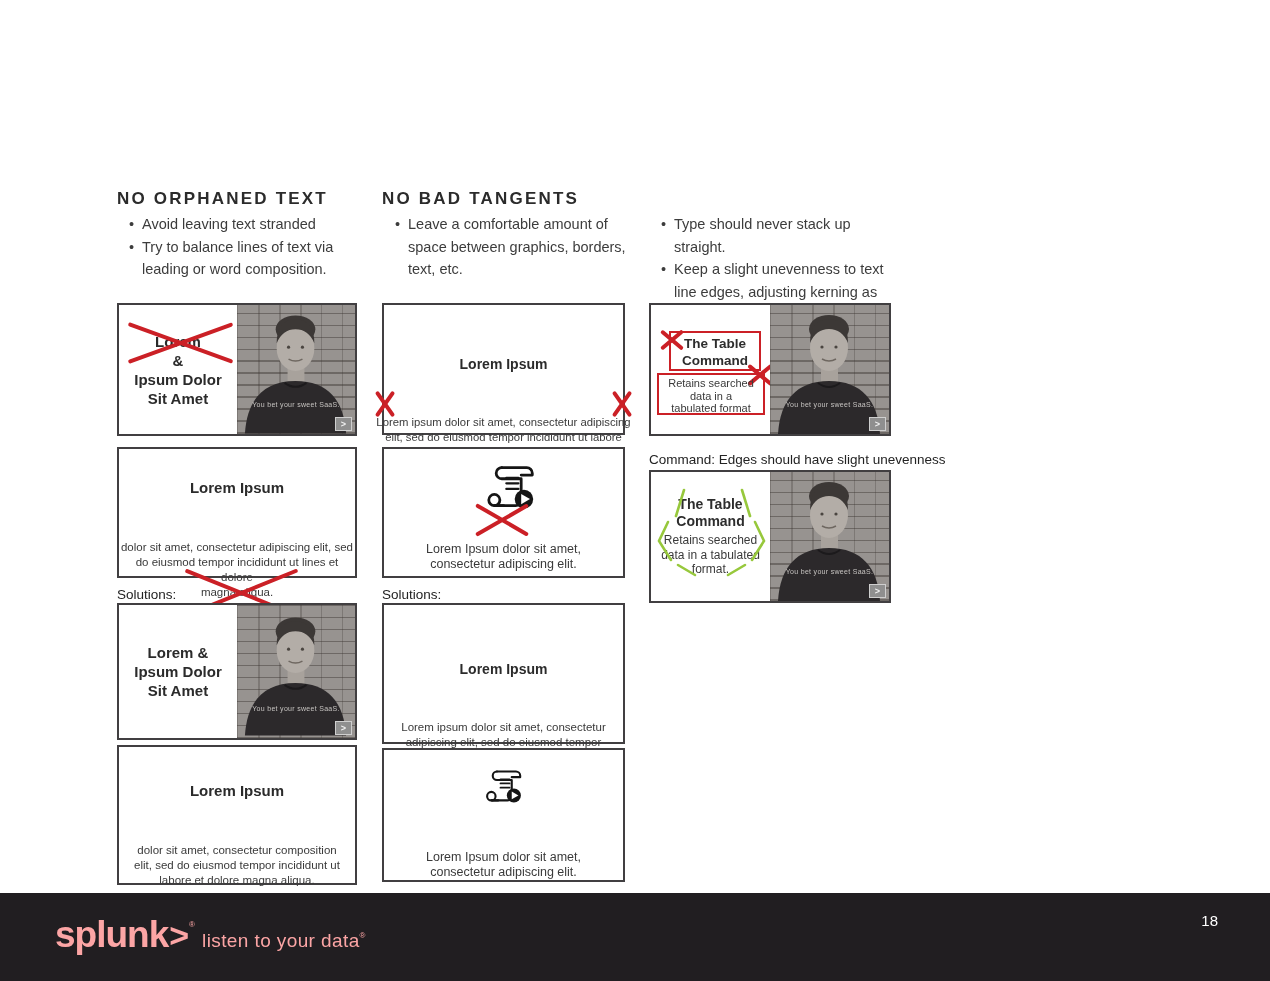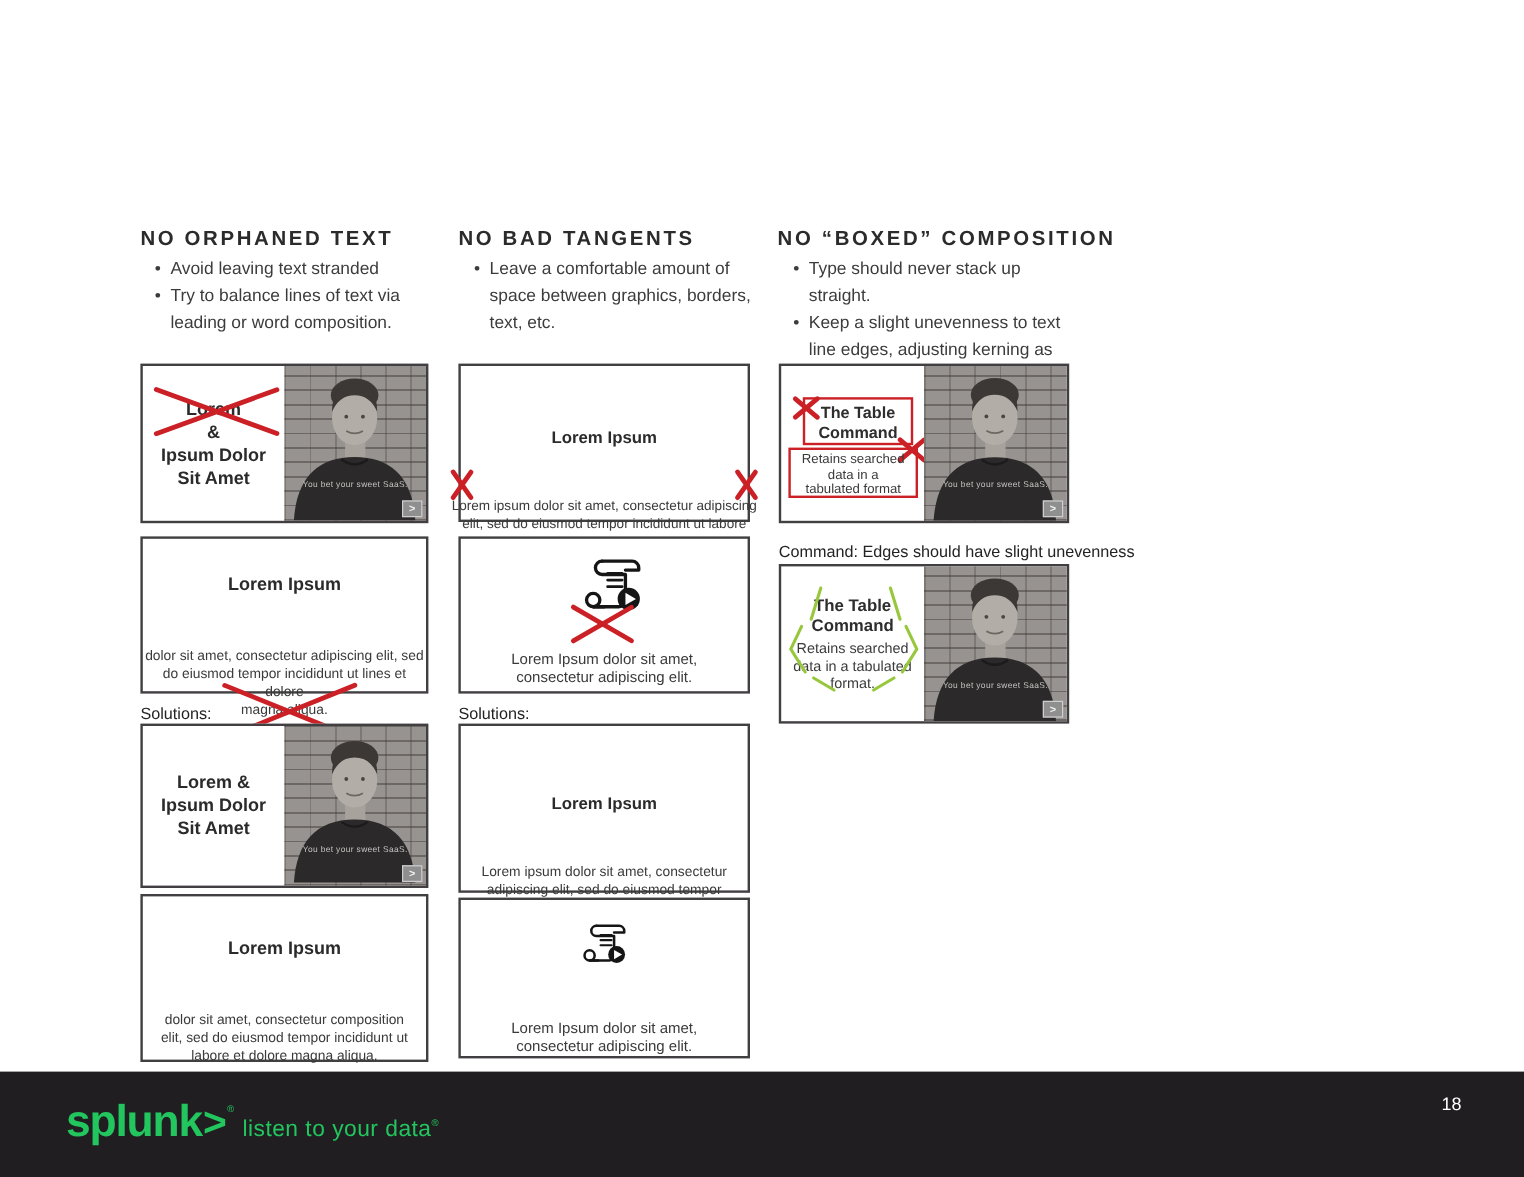--- a/index.html
+++ b/index.html
@@ -48,39 +48,38 @@
   .shirt-text{position:absolute;left:0;right:0;bottom:26px;text-align:center;
               font-size:7px;color:#c6c3c0;letter-spacing:.3px;}
   .photo-badge{position:absolute;right:3px;bottom:3px;width:15px;height:12px;background:#8f8f8f;
                color:#f2f2f2;font-size:9px;font-weight:700;line-height:12px;text-align:center;
                border:1px solid #cfcfcf;}
 
   .sol-label{font-size:13.5px;color:#232323;}
 
   
   .footer{left:0;top:893px;width:1270px;height:88px;background:#211e21;}
-  .logo-row{position:absolute;left:55px;top:21px;display:flex;align-items:baseline;color:#22c55e;}
+  .logo-row{position:absolute;left:55px;top:21px;display:flex;align-items:baseline;color:#fca5a5;}
   .logo-word{font-size:37px;font-weight:700;letter-spacing:-1px;}
   .logo-mark{font-size:34px;font-weight:700;margin-left:1px;}
   .logo-reg{font-size:8px;vertical-align:top;position:relative;top:-20px;}
   .tagline{font-size:19px;font-weight:400;margin-left:7px;letter-spacing:.4px;}
   .tag-reg{font-size:8px;position:relative;top:-9px;}
   .page-num{right:52px;top:912px;color:#fff;font-size:15px;}
 
   .green-anno{position:absolute;left:0;top:0;}
 </style>
 </head>
 <body>
 
 <div id="page">
 
 
   <div class="abs col-header" style="left:117px">NO ORPHANED TEXT</div>
   <div class="abs col-header" style="left:382px">NO BAD TANGENTS</div>
-  <div class="abs col-header" style="left:648px">NO “BOXED” COMPOSITION</div>
 
   <div class="abs bullets" style="left:128px;width:232px">
     <div class="bullet">Avoid leaving text stranded</div>
     <div class="bullet">Try to balance lines of text via leading or word composition.</div>
   </div>
   <div class="abs bullets" style="left:394px;width:240px">
     <div class="bullet">Leave a comfortable amount of space between graphics, borders, text, etc.</div>
   </div>
   <div class="abs bullets" style="left:660px;width:240px">
     <div class="bullet">Type should never stack up straight.</div>

